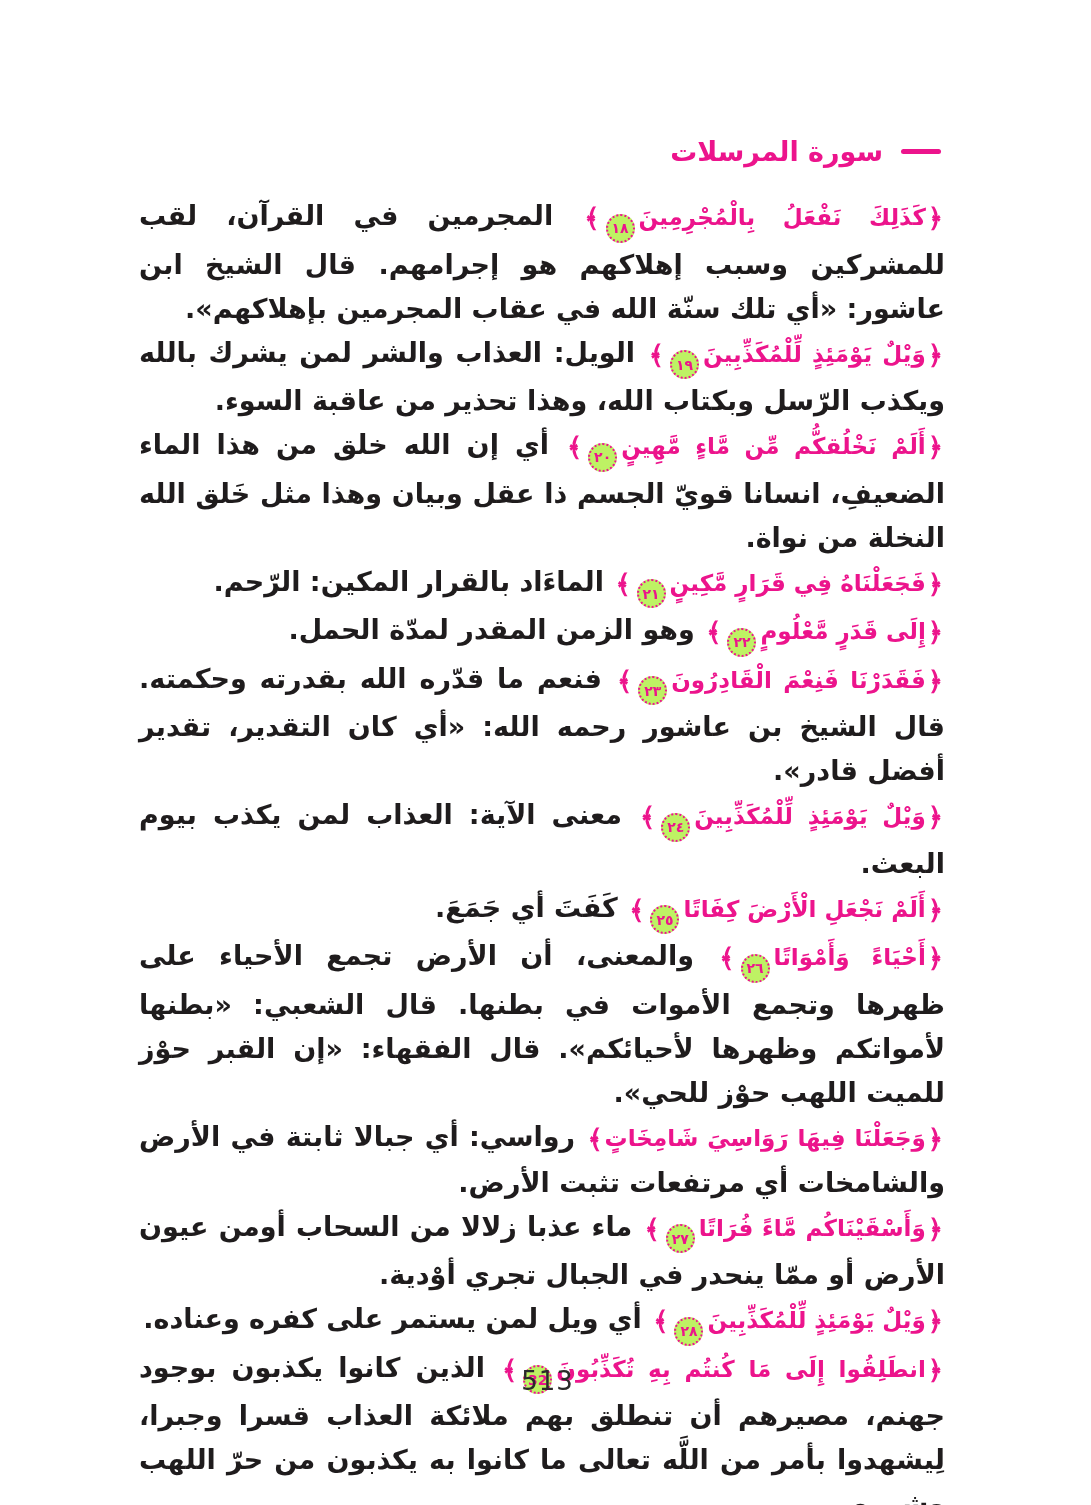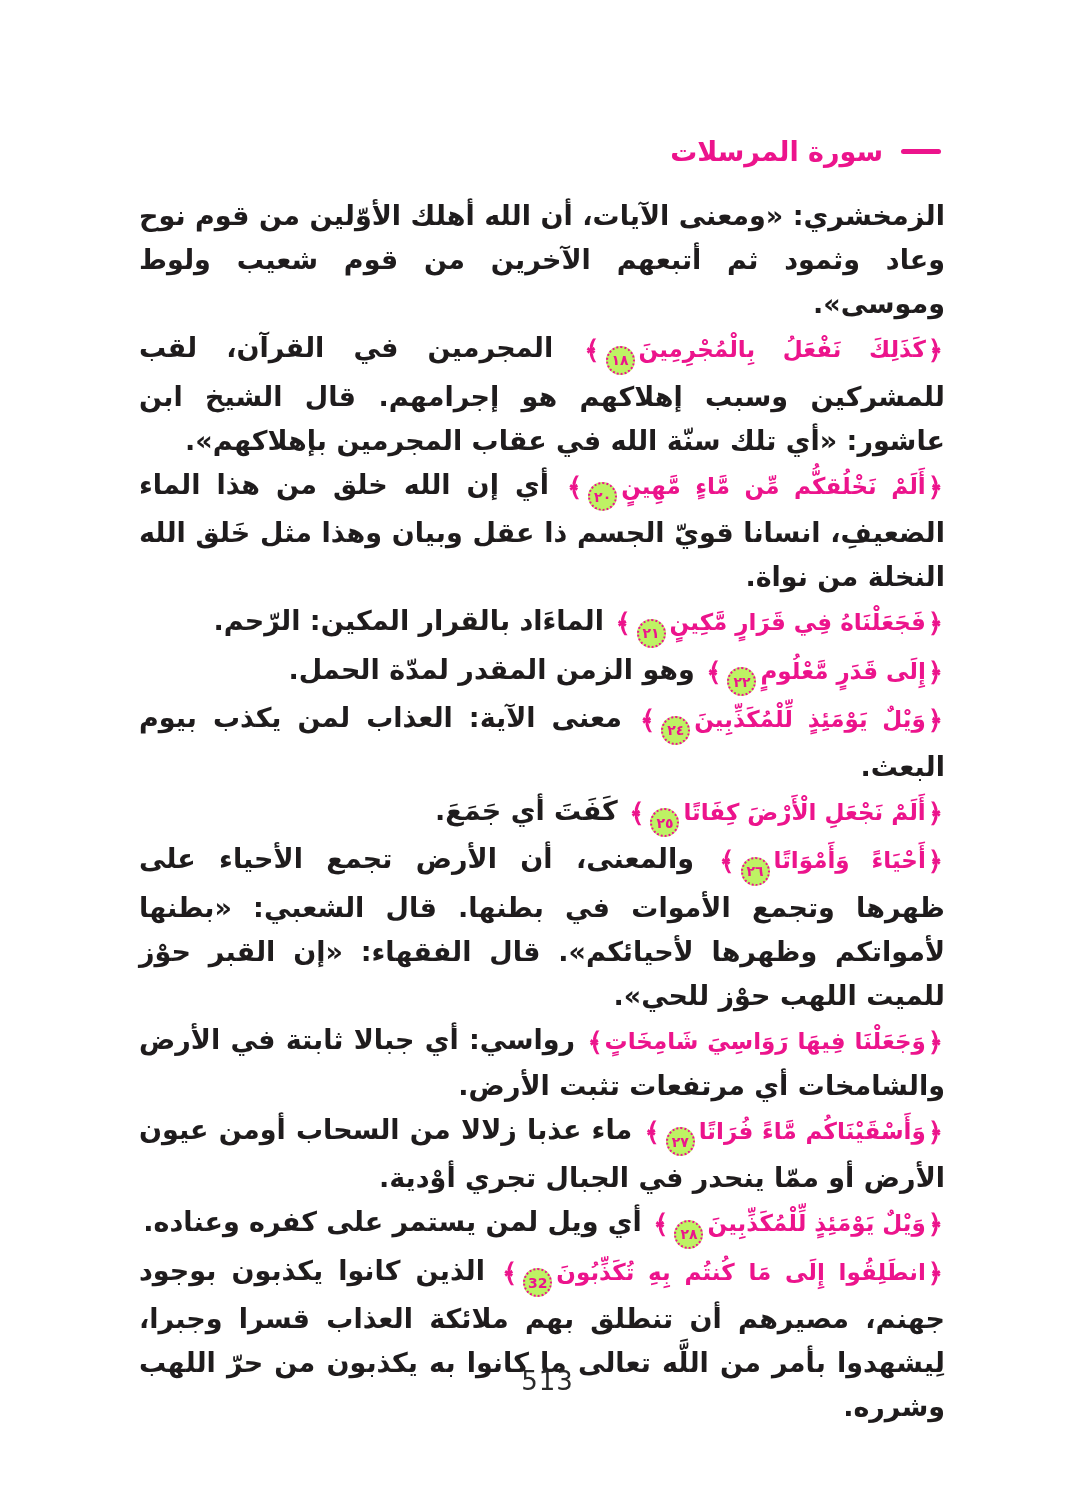--- a/index.html
+++ b/index.html
@@ -51,31 +51,32 @@
 
 <div class="page">
 
   <div class="header">
     <span class="header-dash"></span>
     <span class="surah-title">سورة المرسلات</span>
   </div>
 
   <div class="content">
 
-    <p class="para"><span class="commentary">الزمخشري: «ومعنى الآيات، أن الله أهلك الأوّلين من قوم نوح وعاد وثمود ثم أتبعهم الآخرين من قوم شعيب ولوط وموسى».</span></p>
 
     <p class="para"><span class="verse"><span class="vb">﴿</span><span>كَذَلِكَ نَفْعَلُ بِالْمُجْرِمِينَ</span><span class="ayah">١٨</span><span class="vb">﴾</span></span> <span class="commentary">المجرمين في القرآن، لقب للمشركين وسبب إهلاكهم هو إجرامهم. قال الشيخ ابن عاشور: «أي تلك سنّة الله في عقاب المجرمين بإهلاكهم».</span></p>
 
+    <p class="para"><span class="verse"><span class="vb">﴿</span><span>وَيْلٌ يَوْمَئِذٍ لِّلْمُكَذِّبِينَ</span><span class="ayah">١٩</span><span class="vb">﴾</span></span> <span class="commentary">الويل: العذاب والشر لمن يشرك بالله ويكذب الرّسل وبكتاب الله، وهذا تحذير من عاقبة السوء.</span></p>
 
     <p class="para"><span class="verse"><span class="vb">﴿</span><span>أَلَمْ نَخْلُقكُّم مِّن مَّاءٍ مَّهِينٍ</span><span class="ayah">٢٠</span><span class="vb">﴾</span></span> <span class="commentary">أي إن الله خلق من هذا الماء الضعيفِ، انسانا قويّ الجسم ذا عقل وبيان وهذا مثل خَلق الله النخلة من نواة.</span></p>
 
     <p class="para"><span class="verse"><span class="vb">﴿</span><span>فَجَعَلْنَاهُ فِي قَرَارٍ مَّكِينٍ</span><span class="ayah">٢١</span><span class="vb">﴾</span></span> <span class="commentary">الماءَاد بالقرار المكين: الرّحم.</span></p>
 
     <p class="para"><span class="verse"><span class="vb">﴿</span><span>إِلَى قَدَرٍ مَّعْلُومٍ</span><span class="ayah">٢٢</span><span class="vb">﴾</span></span> <span class="commentary">وهو الزمن المقدر لمدّة الحمل.</span></p>
 
+    <p class="para"><span class="verse"><span class="vb">﴿</span><span>فَقَدَرْنَا فَنِعْمَ الْقَادِرُونَ</span><span class="ayah">٢٣</span><span class="vb">﴾</span></span> <span class="commentary">فنعم ما قدّره الله بقدرته وحكمته. قال الشيخ بن عاشور رحمه الله: «أي كان التقدير، تقدير أفضل قادر».</span></p>
 
     <p class="para"><span class="verse"><span class="vb">﴿</span><span>وَيْلٌ يَوْمَئِذٍ لِّلْمُكَذِّبِينَ</span><span class="ayah">٢٤</span><span class="vb">﴾</span></span> <span class="commentary">معنى الآية: العذاب لمن يكذب بيوم البعث.</span></p>
 
     <p class="para"><span class="verse"><span class="vb">﴿</span><span>أَلَمْ نَجْعَلِ الْأَرْضَ كِفَاتًا</span><span class="ayah">٢٥</span><span class="vb">﴾</span></span> <span class="commentary">كَفَتَ أي جَمَعَ.</span></p>
 
     <p class="para"><span class="verse"><span class="vb">﴿</span><span>أَحْيَاءً وَأَمْوَاتًا</span><span class="ayah">٢٦</span><span class="vb">﴾</span></span> <span class="commentary">والمعنى، أن الأرض تجمع الأحياء على ظهرها وتجمع الأموات في بطنها. قال الشعبي: «بطنها لأمواتكم وظهرها لأحيائكم». قال الفقهاء: «إن القبر حوْز للميت اللهب حوْز للحي».</span></p>
 
     <p class="para"><span class="verse"><span class="vb">﴿</span><span>وَجَعَلْنَا فِيهَا رَوَاسِيَ شَامِخَاتٍ</span><span class="vb">﴾</span></span> <span class="commentary">رواسي: أي جبالا ثابتة في الأرض والشامخات أي مرتفعات تثبت الأرض.</span></p>
 
     <p class="para"><span class="verse"><span class="vb">﴿</span><span>وَأَسْقَيْنَاكُم مَّاءً فُرَاتًا</span><span class="ayah">٢٧</span><span class="vb">﴾</span></span> <span class="commentary">ماء عذبا زلالا من السحاب أومن عيون الأرض أو ممّا ينحدر في الجبال تجري أوْدية.</span></p>

